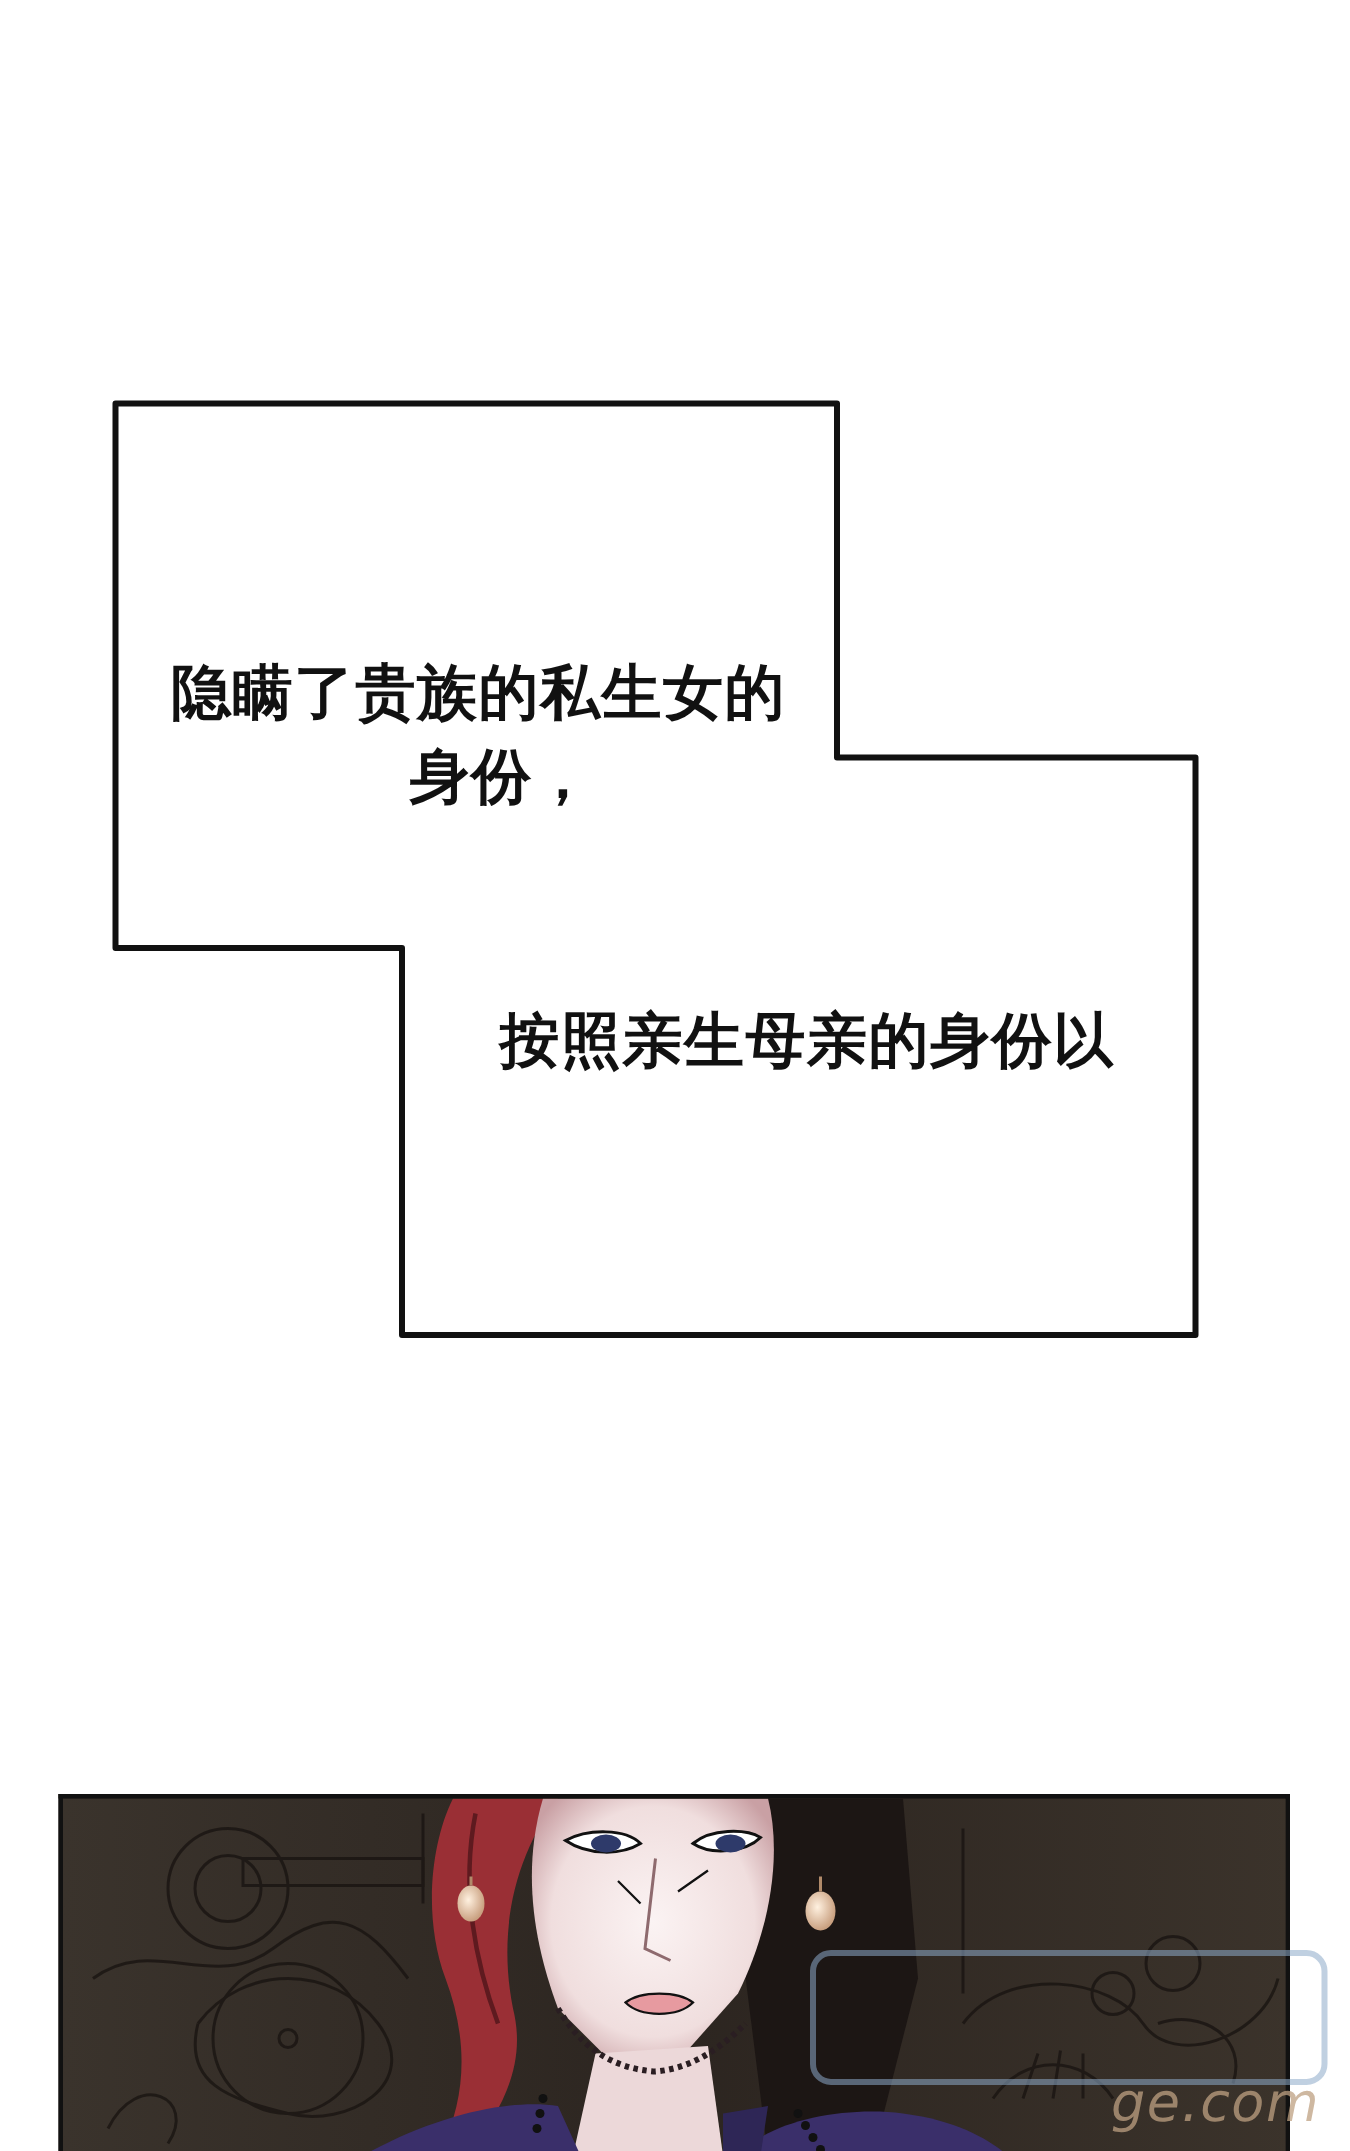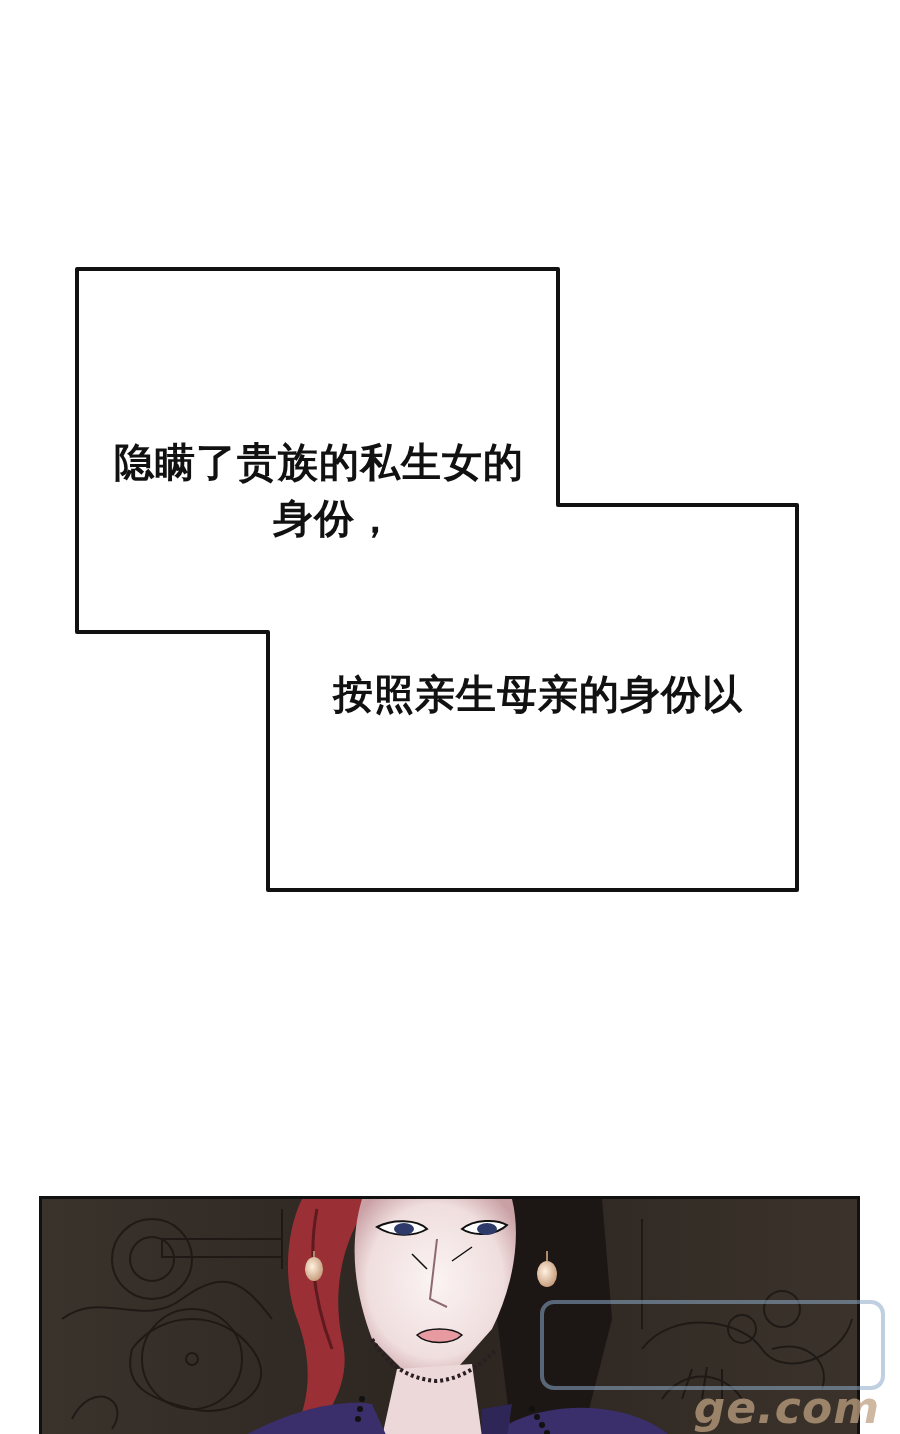--- a/index.html
+++ b/index.html
@@ -52,22 +52,22 @@
       border-bottom: none;
       box-sizing: border-box;
       overflow: hidden;
       background: #2a2420;
     }
     .panel svg { display: block; }
     .watermark {
       position: absolute;
       right: 20px;
       top: 1382px;
-      font-size: 44px;
-      font-weight: bold;
+      font-size: 36px;
+      font-weight: normal;
       font-style: italic;
       color: rgba(190, 160, 130, 0.75);
       letter-spacing: 1px;
     }
     .watermark-logo {
       position: absolute;
       left: 540px; top: 1300px;
       width: 345px; height: 90px;
       border: 4px solid rgba(140, 170, 200, 0.55);
       border-radius: 14px;

